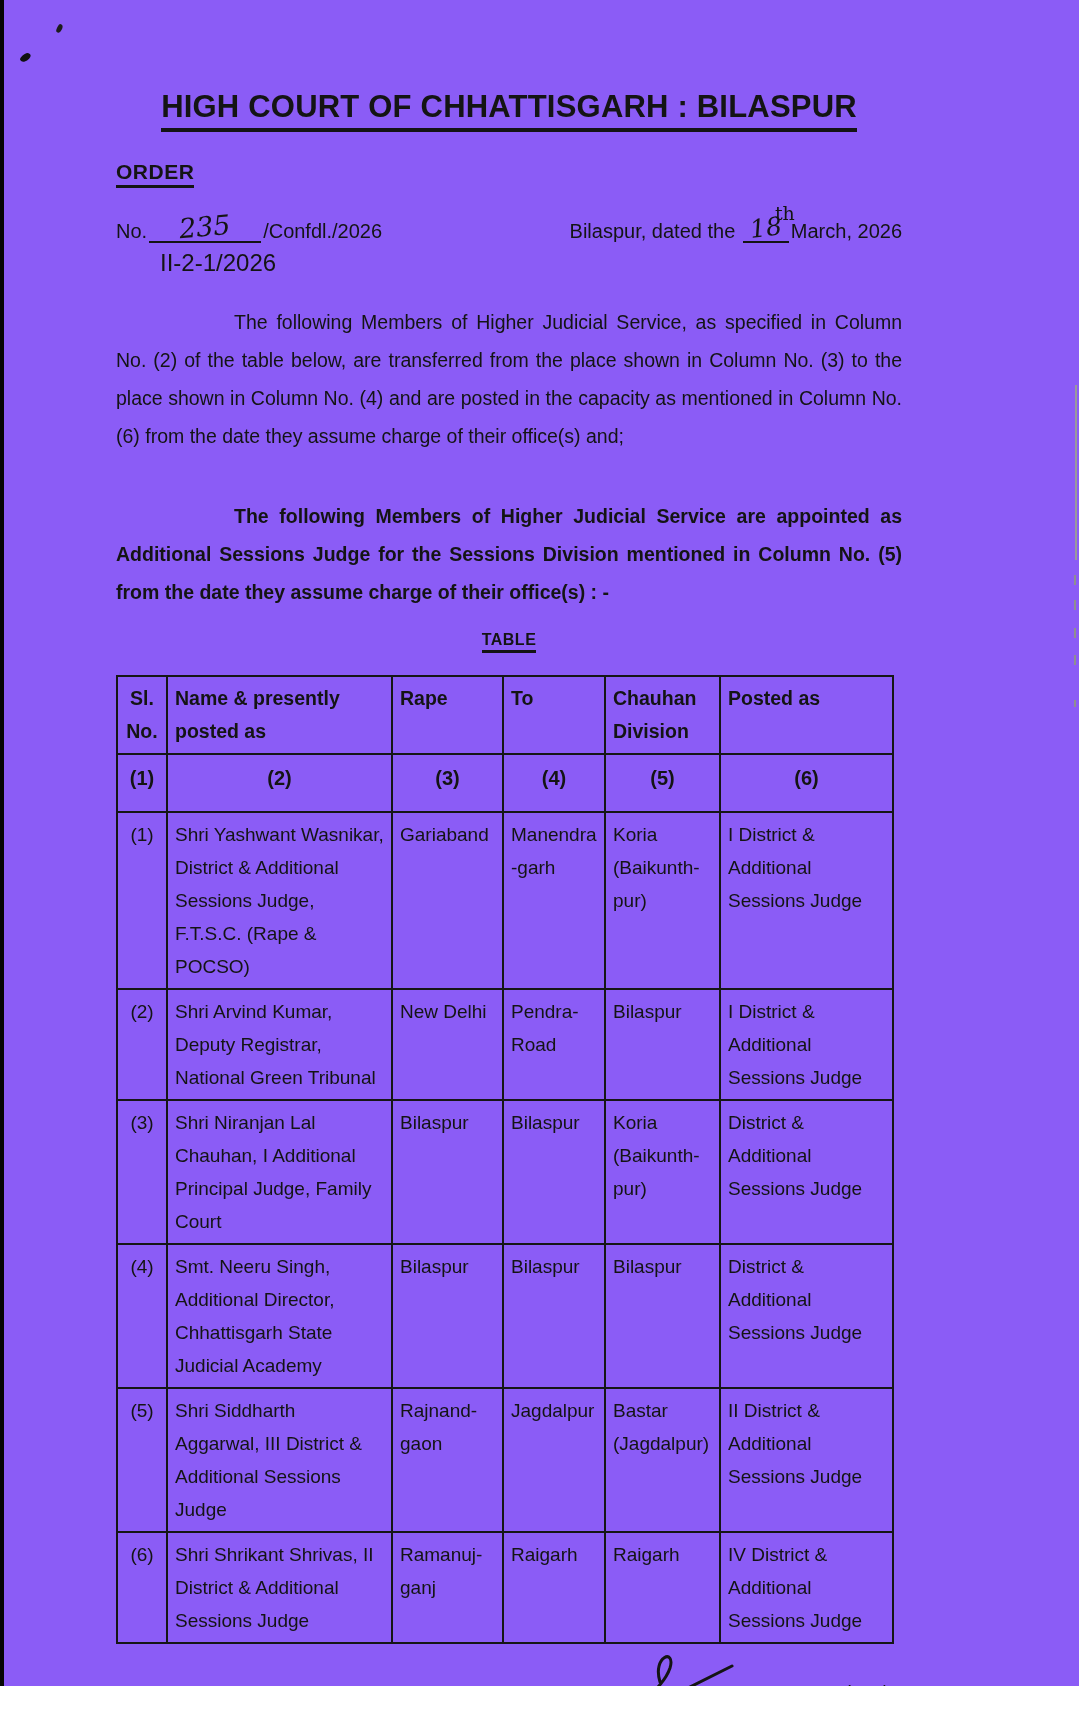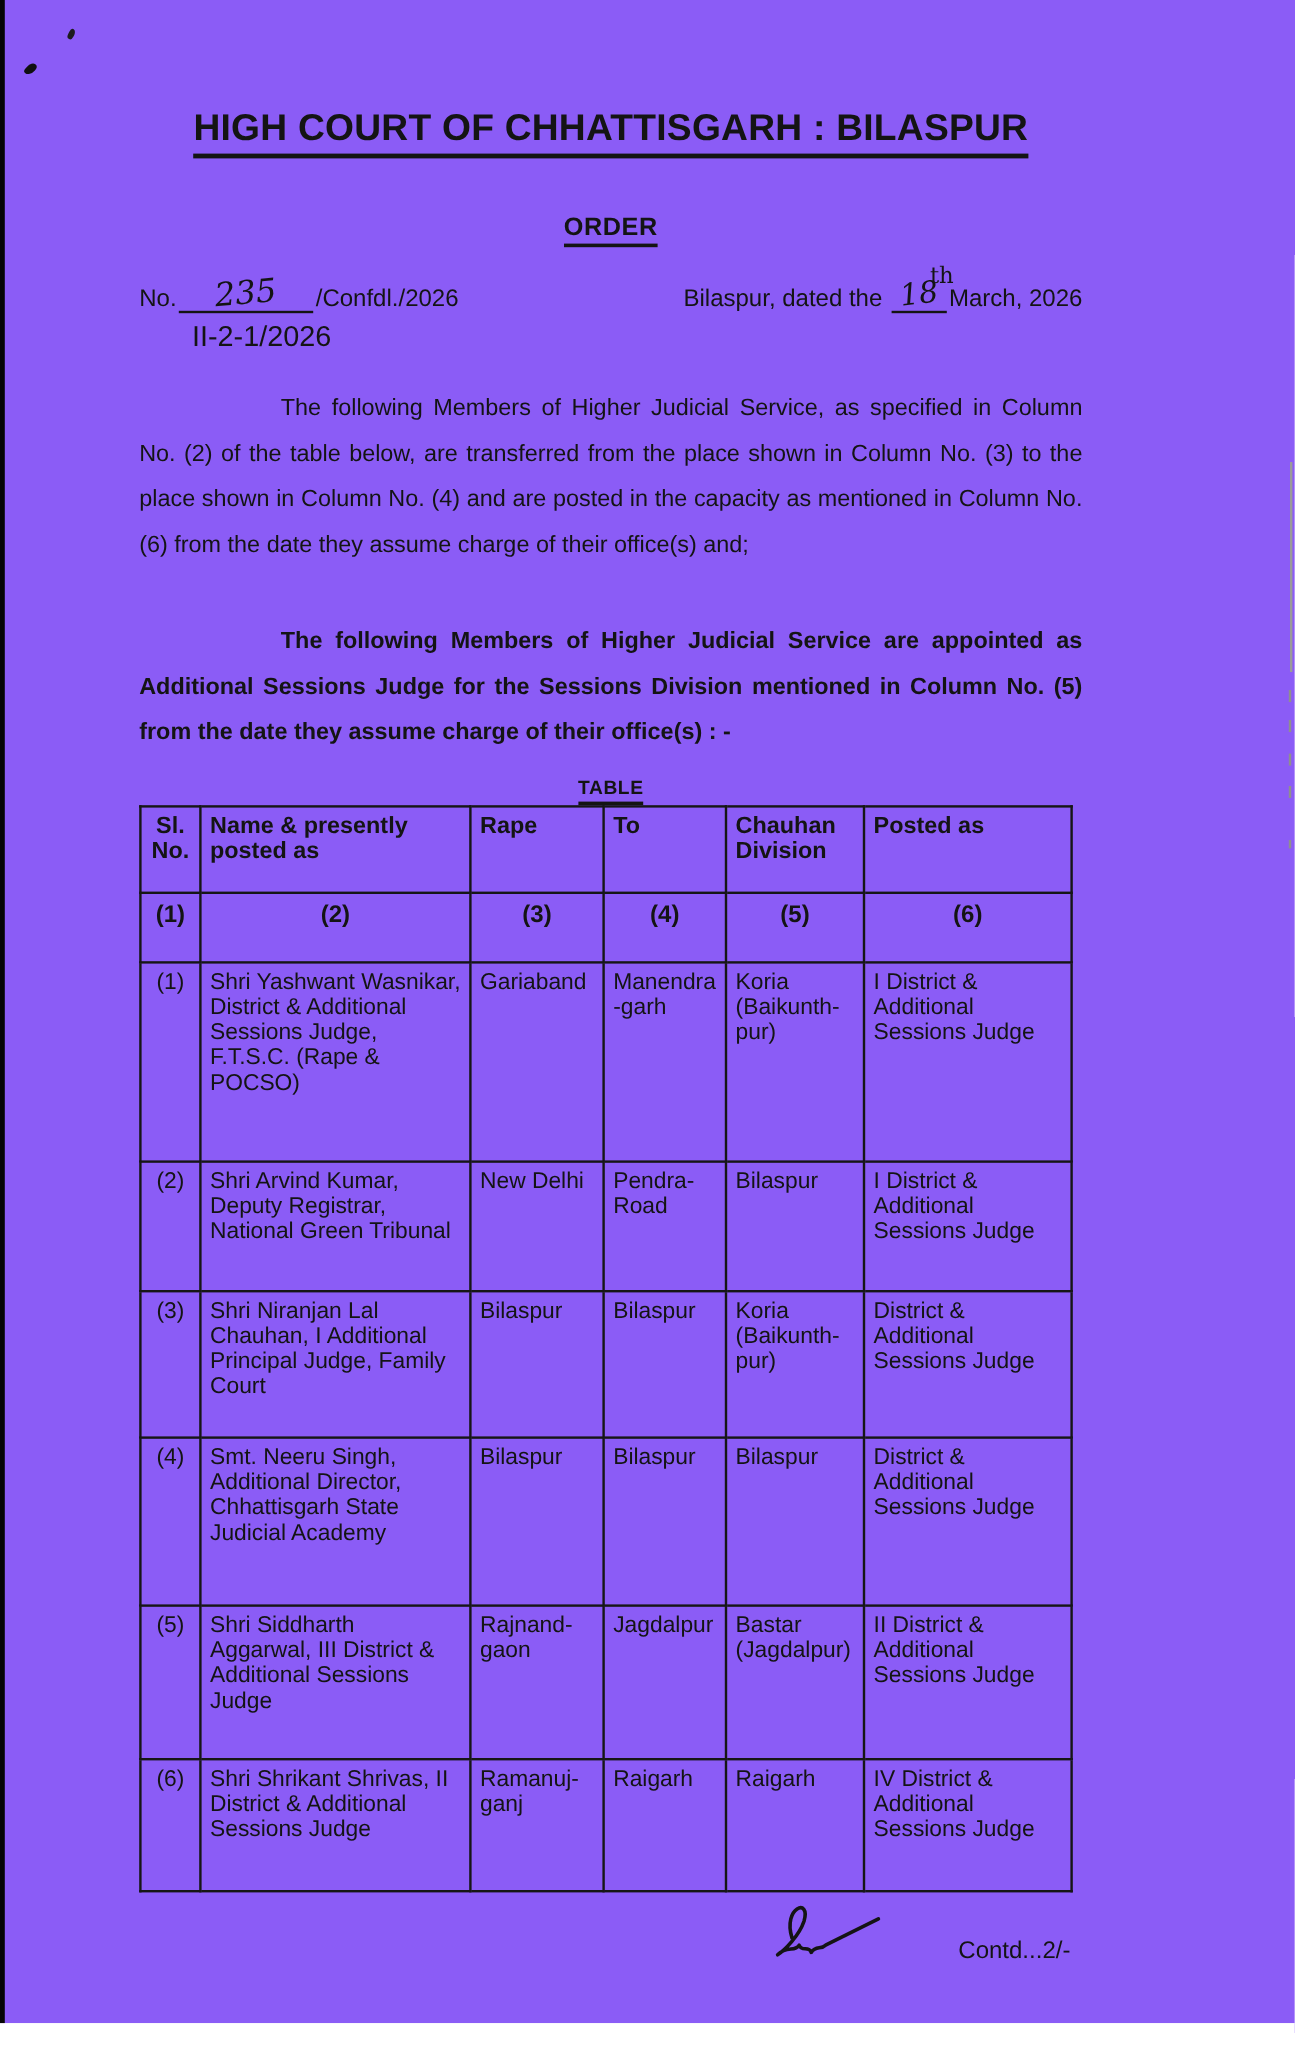--- a/index.html
+++ b/index.html
@@ -36,21 +36,21 @@
 
   .court-title {
     margin:0; padding-top:88px; text-align:center;
   }
   .court-title span {
     display:inline-block;
     font-size:31px; font-weight:bold; letter-spacing:0.2px;
     border-bottom:4px solid #141414; padding-bottom:3px;
     white-space:nowrap;
   }
-  .order-heading { margin-top:46px; text-align:center; }
+  .order-heading { margin-top:28px; text-align:left; }
   .order-heading span {
     display:inline-block; font-size:21px; font-weight:bold;
     border-bottom:3px solid #141414; padding-bottom:1px; letter-spacing:0.5px;
   }
 
   .ref-line {
     margin-top:26px; display:flex; justify-content:space-between; align-items:flex-end;
     font-size:20px;
   }
   .ref-left, .ref-right { display:flex; align-items:flex-end; }
@@ -78,22 +78,22 @@
   }
   .body-para.second { margin-top:42px;font-weight:bold; }
 
   .table-heading { margin-top:14px; text-align:center; }
   .table-heading span {
     display:inline-block; font-size:16px; font-weight:bold;
     border-bottom:3px solid #141414; padding-bottom:1px; letter-spacing:0.5px;
   }
 
   table.transfer-table {
-    border-collapse:collapse; table-layout:fixed; width:776px;
-    font-size:19px; line-height:21px;
+    margin-top:22px; border-collapse:collapse; table-layout:fixed; width:776px;
+    font-size:19px; line-height:33px;
   }
   .transfer-table th, .transfer-table td {
     border:2px solid #161616; vertical-align:top; padding:5px 7px;
     font-weight:normal; text-align:left;
   }
   .transfer-table th { font-weight:bold; font-size:19.5px; white-space:pre-line; }
   .transfer-table td { white-space:pre-line; }
   .cell-center { text-align:center !important; }
   .cell-justify { text-align:right; }
   .colnum-row td { font-weight:bold; font-size:20px; padding-top:7px; }

